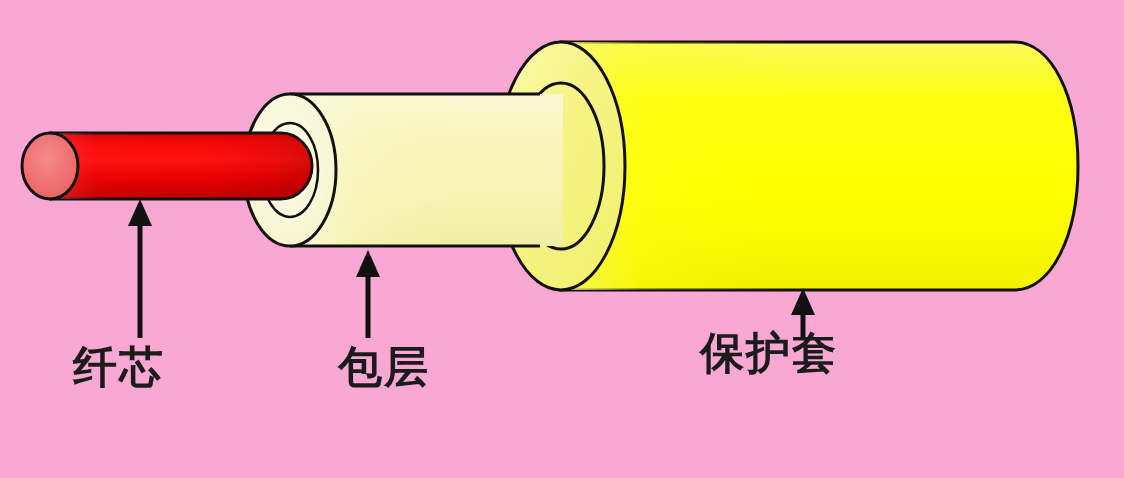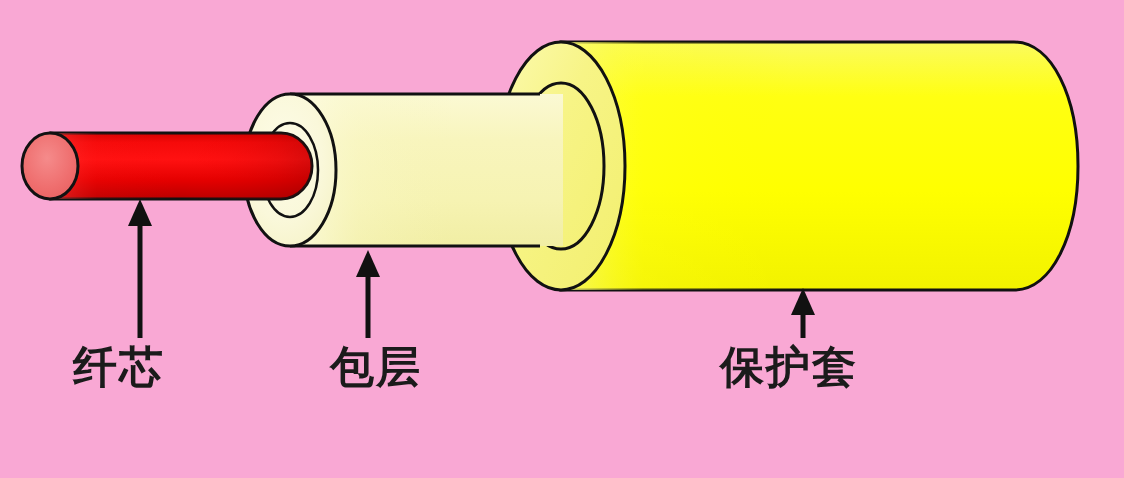--- a/index.html
+++ b/index.html
@@ -30,22 +30,22 @@
     position: absolute;
     font-family: "DejaVu Sans", sans-serif;
     font-weight: 700;
     font-size: 44px;
     line-height: 1;
     color: #1b1b1b;
     letter-spacing: 2px;
     white-space: nowrap;
   }
   #label-core  { left: 73px;  top: 345px; }
-  #label-clad  { left: 330px; top: 345px; }
-  #label-jack  { left: 700px; top: 345px; margin-left: 20px; }
+  #label-clad  { left: 338px; top: 345px; }
+  #label-jack  { left: 700px; top: 331px; }
 </style>
 </head>
 <body>
 
 <div id="stage">
 
   <svg id="diagram" viewBox="0 0 1124 478" xmlns="http://www.w3.org/2000/svg">
     <defs>
 
       <linearGradient id="gJacketBody" x1="0" y1="0" x2="0" y2="1">

